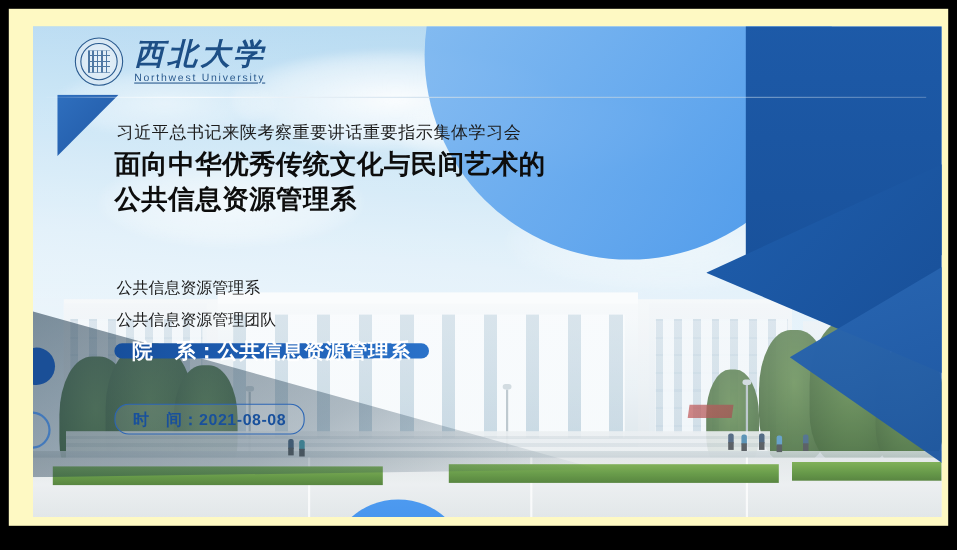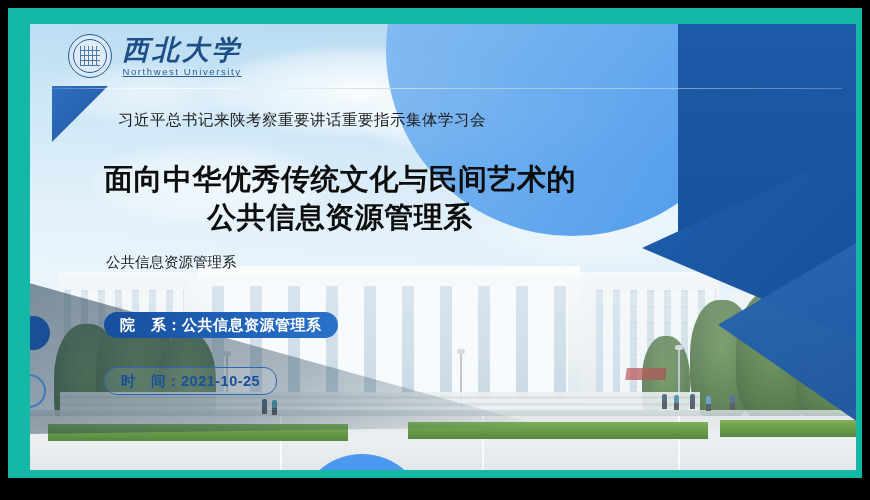--- a/index.html
+++ b/index.html
@@ -20,22 +20,21 @@
     background: #000000;
   }
 
   
   #paper {
     position: absolute;
     left: 8px;
     top: 8px;
     width: 854px;
     height: 470px;
-    background: #14b8a6;
-    text-align: center;
+    background: #fef9c3;
   }
 
   
   #slide {
     position: absolute;
     left: 22px;
     top: 16px;
     width: 826px;
     height: 446px;
     overflow: hidden;
@@ -291,43 +290,42 @@
   .header-rule {
     position: absolute; left: 12px; top: 64px; width: 800px; height: 1px;
     background: linear-gradient(90deg, rgba(255,255,255,.05) 0%, rgba(255,255,255,.85) 18%, rgba(180,205,225,.9) 55%, rgba(255,255,255,.25) 100%);
   }
 
   
   .eyebrow {
     position: absolute; left: 76px; top: 86px;
     font-size: 15.5px; color: #1c1c1c; letter-spacing: .5px;
     white-space: nowrap;
-    margin-left: 12px;
   }
   .title {
-    position: absolute; left: 74px; top: 136px;
-    font-size: 29px; font-weight: 700; color: #0d0d0d;
+    position: absolute; left: 74px; top: 110px;
+    font-size: 24px; font-weight: 700; color: #0d0d0d;
     line-height: 1.32; letter-spacing: .5px;
   }
   .title .line { display: block; white-space: nowrap; }
 
   .affil {
     position: absolute; left: 76px; top: 224px;
     font-size: 14.5px; color: #1a1a1a; line-height: 2.0;
   }
   .affil .line { display: block; white-space: nowrap; }
 
   
   .pill-dept {
     position: absolute; left: 74px; top: 288px;
-    height: 26px; padding: 0 16px;
+    height: 14px; padding: 0 16px;
     display: inline-flex; align-items: center;
     border-radius: 13px;
     background: linear-gradient(90deg, #174f9c 0%, #1f61b8 55%, #2a72c9 100%);
-    color: #ffffff; font-size: 15px; font-weight: 700;
+    color: #ffffff; font-size: 19px; font-weight: 700;
     letter-spacing: .5px; white-space: nowrap;
   }
   .pill-date {
     position: absolute; left: 74px; top: 343px;
     height: 26px; padding: 0 16px;
     display: inline-flex; align-items: center;
     border-radius: 13px;
     border: 1.6px solid #2c66b5;
     background: rgba(255,255,255,.10);
     color: #18509c; font-size: 14.5px; font-weight: 700;
@@ -431,21 +429,22 @@
 
       <div class="eyebrow">习近平总书记来陕考察重要讲话重要指示集体学习会</div>
 
       <div class="title">
         <span class="line">面向中华优秀传统文化与民间艺术的</span>
         <span class="line">公共信息资源管理系</span>
       </div>
 
       <div class="affil">
         <span class="line">公共信息资源管理系</span>
+        <span class="line">公共信息资源管理团队</span>
       </div>
 
       <div class="pill-dept">院　系：公共信息资源管理系</div>
 
-      <div class="pill-date">时　间：2021-10-25</div>
+      <div class="pill-date">时　间：2021-08-08</div>
 
     </div>
   </div>
 </div>
 
 </body></html>

